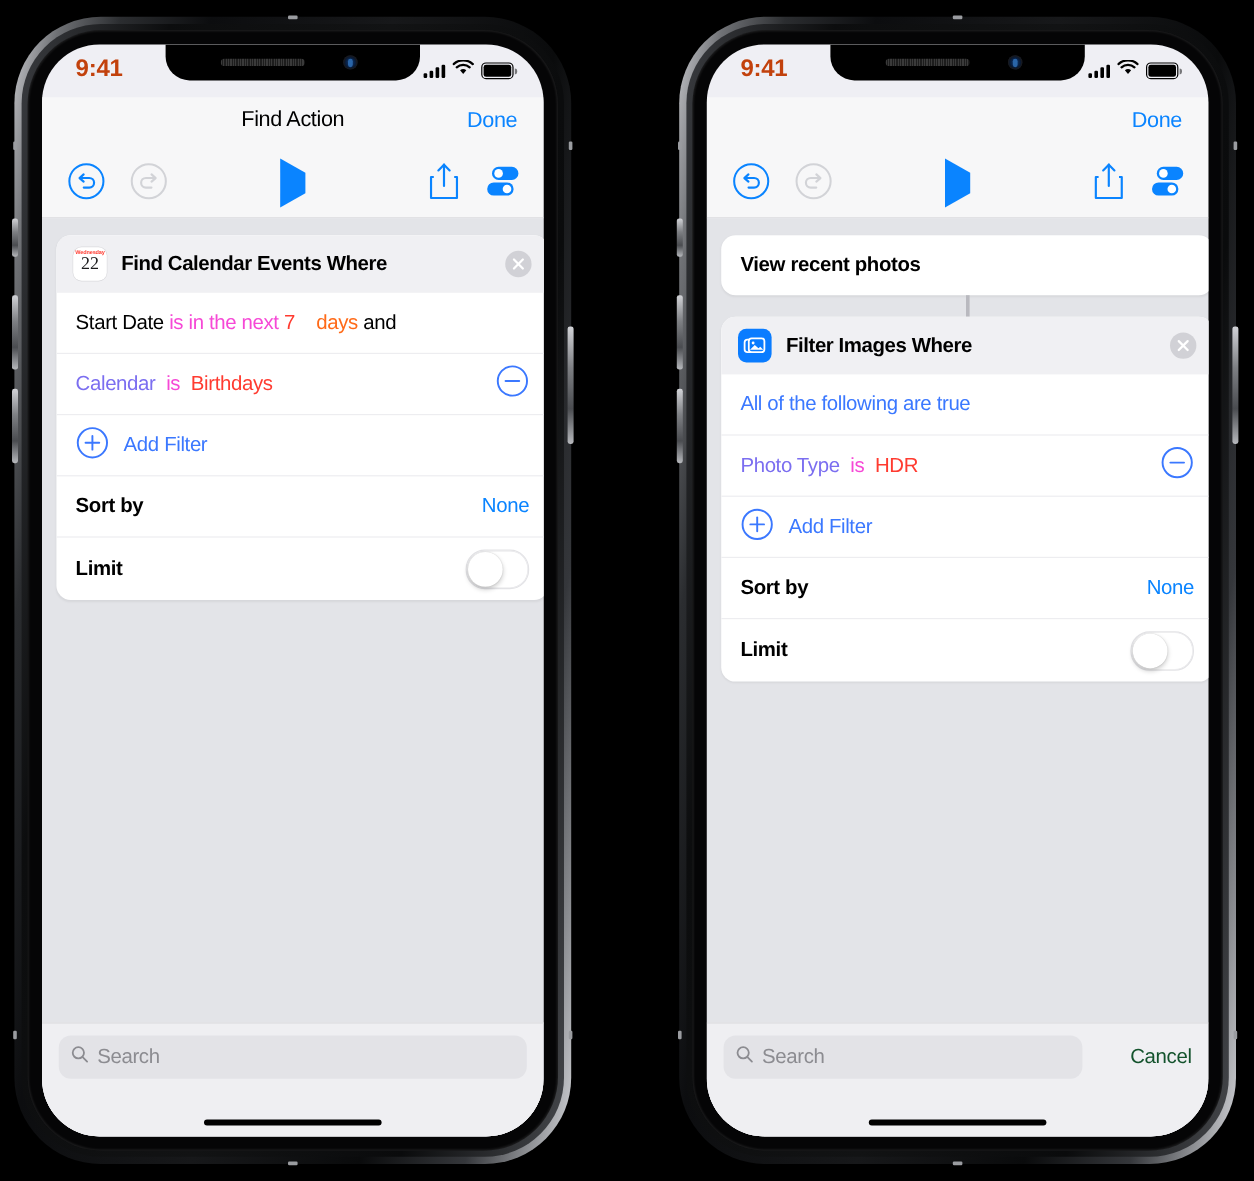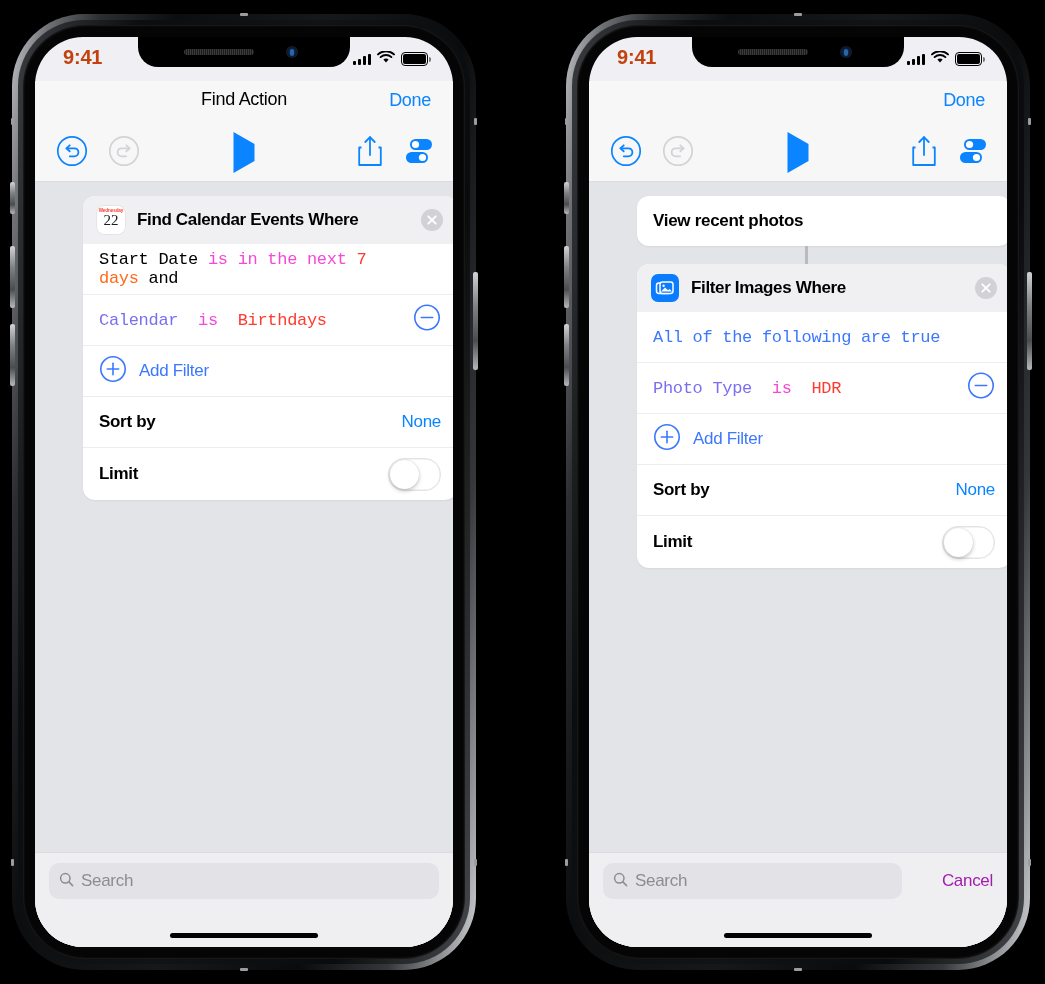--- a/index.html
+++ b/index.html
@@ -74,33 +74,33 @@
   .toolbar{position:relative;height:56px;background:#f7f7f8;border-bottom:1px solid #dcdce0;display:flex;align-items:center;}
   .tb-undo{position:absolute;left:20px;}
   .tb-redo{position:absolute;left:72px;}
   .tb-play{position:absolute;left:50%;transform:translateX(-50%);}
   .tb-share{position:absolute;right:70px;}
   .tb-toggles{position:absolute;right:18px;}
   .play-tri{width:0;height:0;border-left:21px solid #0a84ff;border-top:12.5px solid transparent;border-bottom:12.5px solid transparent;}
 
   
   .content{position:relative;background:#e3e4e8;height:100%;}
-  .card{background:#fff;border-radius:12px;overflow:hidden;box-shadow:0 1px 2px rgba(0,0,0,.06);margin-left:36px;}
+  .card{background:#fff;border-radius:12px;overflow:hidden;box-shadow:0 1px 2px rgba(0,0,0,.06);}
   .card-head{background:#f0f0f3;display:flex;align-items:center;height:48px;padding:0 14px;position:relative;}
   .card-head .title{font-size:17px;font-weight:700;color:#000;letter-spacing:-.35px;}
   .app-icon{width:28px;height:28px;border-radius:7px;margin-right:12px;flex:0 0 auto;position:relative;overflow:hidden;}
   .xbtn{position:absolute;right:14px;top:50%;transform:translateY(-50%);width:22px;height:22px;border-radius:50%;background:#d1d1d6;display:flex;align-items:center;justify-content:center;}
   .xbtn svg{display:block;}
 
   .row{position:relative;min-height:50px;display:flex;align-items:center;padding:0 16px;border-top:1px solid #ededf0;font-size:17px;letter-spacing:-.3px;}
   .row.first{border-top:none;}
   .row .rlabel{font-weight:700;color:#000;}
   .row .rvalue{margin-left:auto;color:#0a84ff;}
   .tokens{display:flex;align-items:baseline;flex-wrap:wrap;}
-  .tokens span{white-space:pre;font-family:Liberation Mono, monospace;}
+  .tokens span{white-space:pre;}
   .t-black{color:#000;}
   .t-purple{color:#7b6ef0;}
   .t-magenta{color:#f648d6;}
   .t-red{color:#ff3b30;}
   .t-orange{color:#ff6a18;}
   .t-blue{color:#3b78ff;}
 
   .minus{position:absolute;right:16px;top:50%;transform:translateY(-50%);}
   .plus-wrap{display:flex;align-items:center;}
   .addfilter{color:#3b78ff;font-size:17px;margin-left:12px;letter-spacing:-.3px;}
@@ -109,21 +109,21 @@
   .toggle .knob{position:absolute;left:1px;top:1px;width:29px;height:29px;border-radius:50%;background:#fff;box-shadow:0 2px 4px rgba(0,0,0,.22),0 0 1px rgba(0,0,0,.2);}
 
   .connector{width:3px;height:18px;background:#b9b9bf;margin:0 auto;}
 
   
   .bottom{position:absolute;left:0;right:0;bottom:0;background:#efeff2;border-top:1px solid #dcdce0;}
   .grabber{width:38px;height:5px;border-radius:3px;background:#c6c6cb;margin:9px auto 0;}
   .searchrow{display:flex;align-items:center;padding:10px 14px 14px;gap:12px;}
   .searchfield{flex:1;height:36px;background:#e3e3e7;border-radius:10px;display:flex;align-items:center;padding:0 10px;gap:7px;}
   .searchfield .ph{color:#8c8c91;font-size:17px;letter-spacing:-.3px;}
-  .cancel{color:#a21caf;font-size:17px;letter-spacing:-.3px;margin-left:28px;}
+  .cancel{color:#14532d;font-size:17px;letter-spacing:-.3px;margin-left:28px;}
   .homebar{height:34px;background:#efeff2;position:relative;}
   .homebar::after{content:"";position:absolute;left:50%;transform:translateX(-50%);bottom:9px;width:148px;height:5px;border-radius:3px;background:#000;}
 
   
   .flower{position:absolute;inset:0;background:#fff;}
   .petal{position:absolute;left:50%;top:50%;width:11px;height:11px;border-radius:50%;opacity:.88;mix-blend-mode:multiply;}
 </style>
 </head>
 <body>
 

